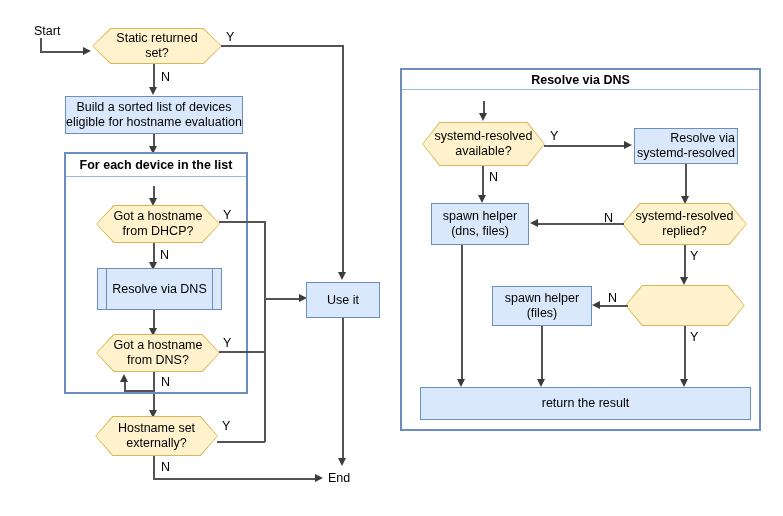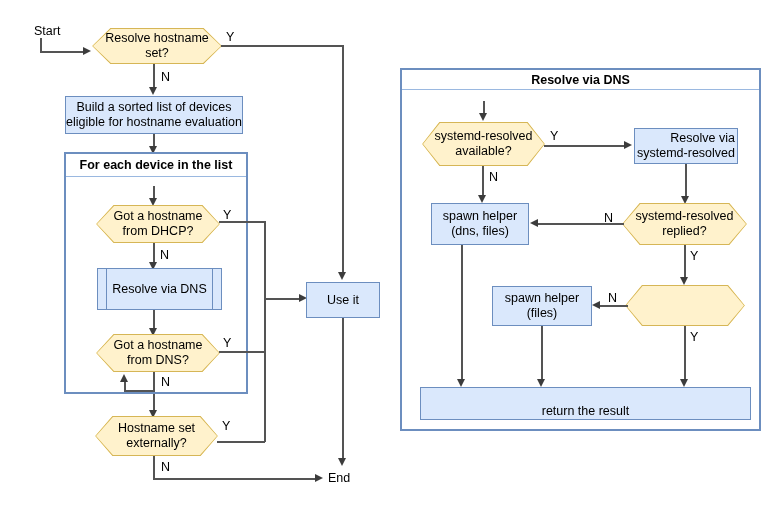--- a/index.html
+++ b/index.html
@@ -138,21 +138,21 @@
 
   <div class="lbl" style="left:34px; top:24px;">Start</div>
 
   <div class="ln ln-v" style="left:40px; top:38px; height:14px;"></div>
   <div class="ln ln-h" style="left:40px; top:51px; width:44px;"></div>
   <div class="arrow arrow-r" style="left:83px; top:47px;"></div>
 
   <div class="hex" style="left:92px; top:28px; width:130px; height:36px;">
     <div class="hex-border"></div>
     <div class="hex-fill"></div>
-    <div class="hex-label" style="white-space:pre-line;">Resolve hostname
+    <div class="hex-label" style="white-space:pre-line;">Static returned
 set?</div>
   </div>
   <div class="edge-label" style="left:226px; top:31px;">Y</div>
   <div class="edge-label" style="left:161px; top:71px;">N</div>
 
   <div class="ln ln-h" style="left:221px; top:45px; width:122px;"></div>
   <div class="ln ln-v" style="left:342px; top:45px; height:228px;"></div>
   <div class="arrow arrow-d" style="left:338px; top:272px;"></div>
 
   <div class="ln ln-v" style="left:153px; top:64px; height:24px;"></div>
@@ -310,17 +310,17 @@
   <div class="arrow arrow-d" style="left:680px; top:379px;"></div>
 
   <div class="box" style="left:492px; top:286px; width:100px; height:40px;">
     <span style="white-space:pre-line;">spawn helper
 (files)</span>
   </div>
 
   <div class="ln ln-v" style="left:541px; top:326px; height:54px;"></div>
   <div class="arrow arrow-d" style="left:537px; top:379px;"></div>
 
-  <div class="box" style="left:420px; top:387px; width:331px; height:33px;align-items:flex-end;">
+  <div class="box" style="left:420px; top:387px; width:331px; height:33px;">
     <span>return the result</span>
   </div>
 
 </div>
 
 </body></html>

